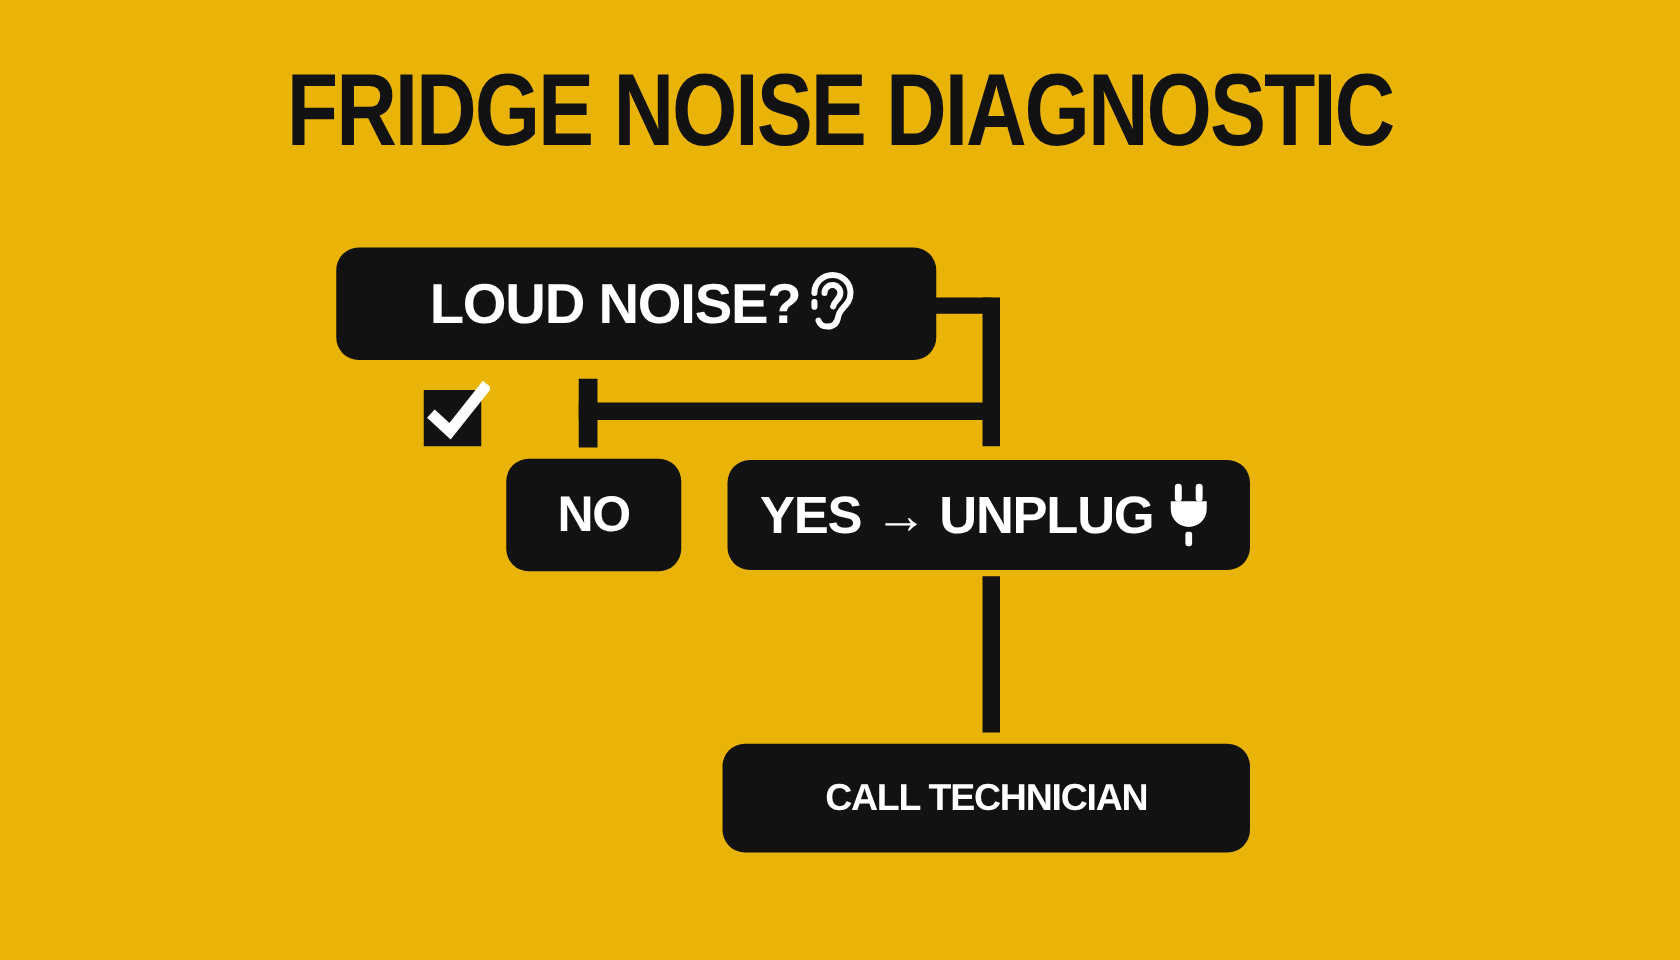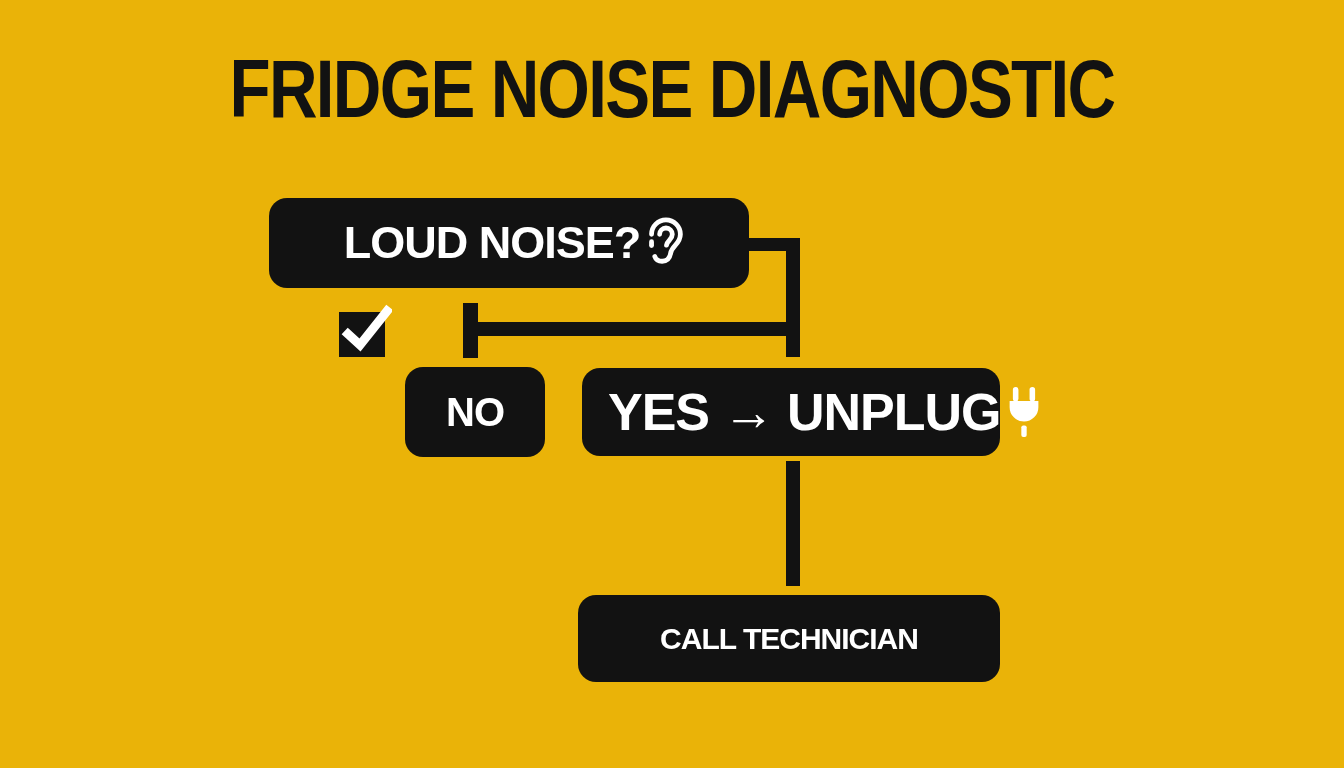--- a/index.html
+++ b/index.html
@@ -47,21 +47,21 @@
   .node-no {
     left: 405px; top: 367px; width: 140px; height: 90px;
     justify-content: center;
     font-size: 40px;
     border-radius: 18px;
   }
   .node-yes-unplug {
     left: 582px; top: 368px; width: 418px; height: 88px;
     padding: 0 26px;
     justify-content: space-between;
-    font-size: 52px;
+    font-size: 42px;
   }
   .node-call-technician {
     left: 578px; top: 595px; width: 422px; height: 87px;
     justify-content: center;
     font-size: 30px;
   }
   .edge { position: absolute; background: #121212; }
   .edge-top-horizontal   { left: 684px; top: 238px; width: 116px; height: 13px; border-top-right-radius: 8px; }
   .edge-right-vertical   { left: 786px; top: 238px; width: 14px;  height: 119px; }
   .edge-mid-horizontal   { left: 463px; top: 322px; width: 337px; height: 14px; }

